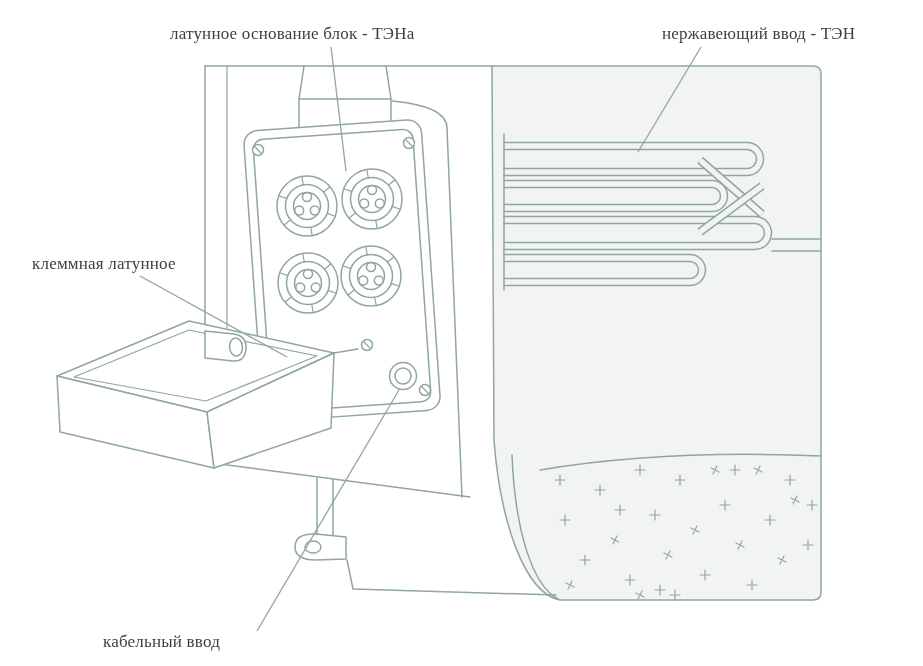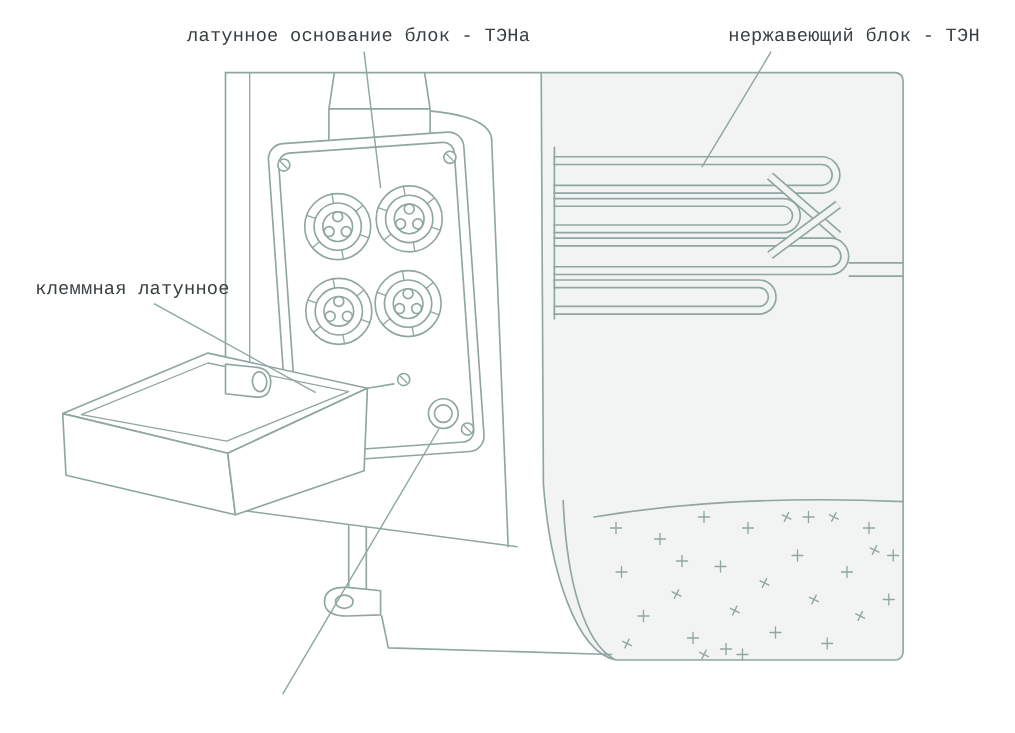--- a/index.html
+++ b/index.html
@@ -4,21 +4,21 @@
 <style>
   :root{
     --line:#8fa6a2;
     --fill:#f2f4f3;
     --text:#3a3f42;
     --background:#ffffff;
   }
   html,body{margin:0;padding:0;background:var(--background);}
   .stage{
     position:relative;width:923px;height:653px;background:var(--background);
-    font-family:Liberation Mono, monospace;overflow:hidden;
+    font-family:Liberation Serif, serif;overflow:hidden;
   }
   .stage svg{position:absolute;left:0;top:0;}
   .lbl{
     position:absolute;font-size:17px;line-height:20px;color:var(--text);
     white-space:nowrap;letter-spacing:.2px;
   }
   
   .ln{stroke:var(--line);stroke-width:1.5;fill:none;stroke-linecap:round;stroke-linejoin:round;}
   .thin{stroke-width:1.2;}
   .fw{fill:#ffffff;}
@@ -130,18 +130,19 @@
     <g>
       <path class="ld" d="M331,47 L346,171"></path>
       <path class="ld" d="M701,47 L638,152"></path>
       <path class="ld" d="M140,276 L287,357"></path>
       <path class="ld" d="M257,631 L399,390"></path>
     </g>
   </svg>
 
   <div class="lbl" style="left:170px;top:24px">латунное основание блок - ТЭНа</div>
 
-  <div class="lbl" style="left:662px;top:24px">нержавеющий блок - ТЭН</div>
+  <div class="lbl" style="left:662px;top:24px">нержавеющий ввод - ТЭН</div>
 
   <div class="lbl" style="left:32px;top:254px">клеммная латунное</div>
 
+  <div class="lbl" style="left:103px;top:632px">кабельный ввод</div>
 
 </div>
 
 </body></html>

